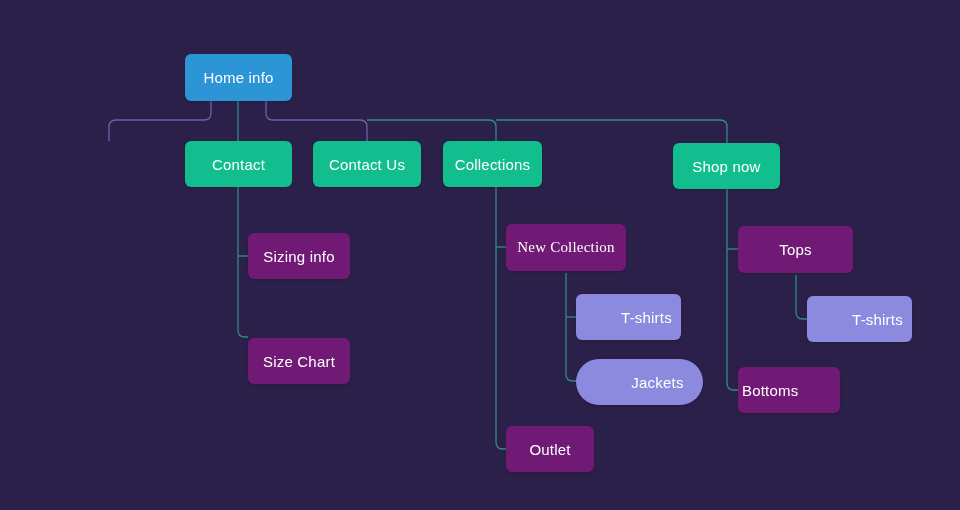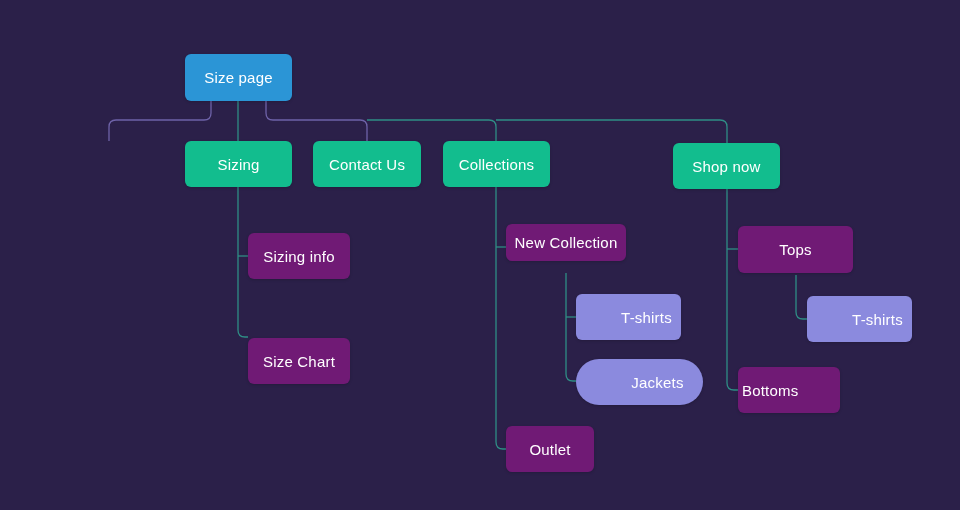--- a/index.html
+++ b/index.html
@@ -75,49 +75,49 @@
       <path d="M 566 317 L 576 317"></path>
 
       <path d="M 727 189 L 727 383 Q 727 390 734 390 L 738 390"></path>
       <path d="M 727 249 L 738 249"></path>
 
       <path d="M 796 275 L 796 312 Q 796 319 803 319 L 807 319"></path>
     </g>
   </svg>
 
   <div class="node lvl-home center" style="left:185px; top:54px; width:107px; height:47px;">
-    <span>Size page</span>
+    <span>Home info</span>
   </div>
 
 
   <div class="node lvl-main center" style="left:185px; top:141px; width:107px; height:46px;">
-    <span>Sizing</span>
+    <span>Contact</span>
   </div>
 
   <div class="node lvl-main center" style="left:313px; top:141px; width:108px; height:46px;">
     <span>Contact Us</span>
   </div>
 
-  <div class="node lvl-main center" style="left:443px; top:141px; width:107px; height:46px;">
+  <div class="node lvl-main center" style="left:443px; top:141px; width:99px; height:46px;">
     <span>Collections</span>
   </div>
 
   <div class="node lvl-main center" style="left:673px; top:143px; width:107px; height:46px;">
     <span>Shop now</span>
   </div>
 
   <div class="node lvl-sub center" style="left:248px; top:233px; width:102px; height:46px;">
     <span>Sizing info</span>
   </div>
 
   <div class="node lvl-sub center" style="left:248px; top:314px; width:102px; height:46px;margin-top:24px;">
     <span>Size Chart</span>
   </div>
 
-  <div class="node lvl-sub center" style="left:506px; top:224px; width:120px; height:37px;">
+  <div class="node lvl-sub center" style="left:506px; top:224px; width:120px; height:47px;font-family:Liberation Serif, serif;">
     <span>New Collection</span>
   </div>
 
   <div class="node lvl-leaf center" style="left:576px; top:294px; width:105px; height:46px;">
     <span>T-shirts</span>
   </div>
 
   <div class="node lvl-leaf center" style="left:576px; top:359px; width:127px; height:46px;border-radius:23px;">
     <span>Jackets</span>
   </div>

